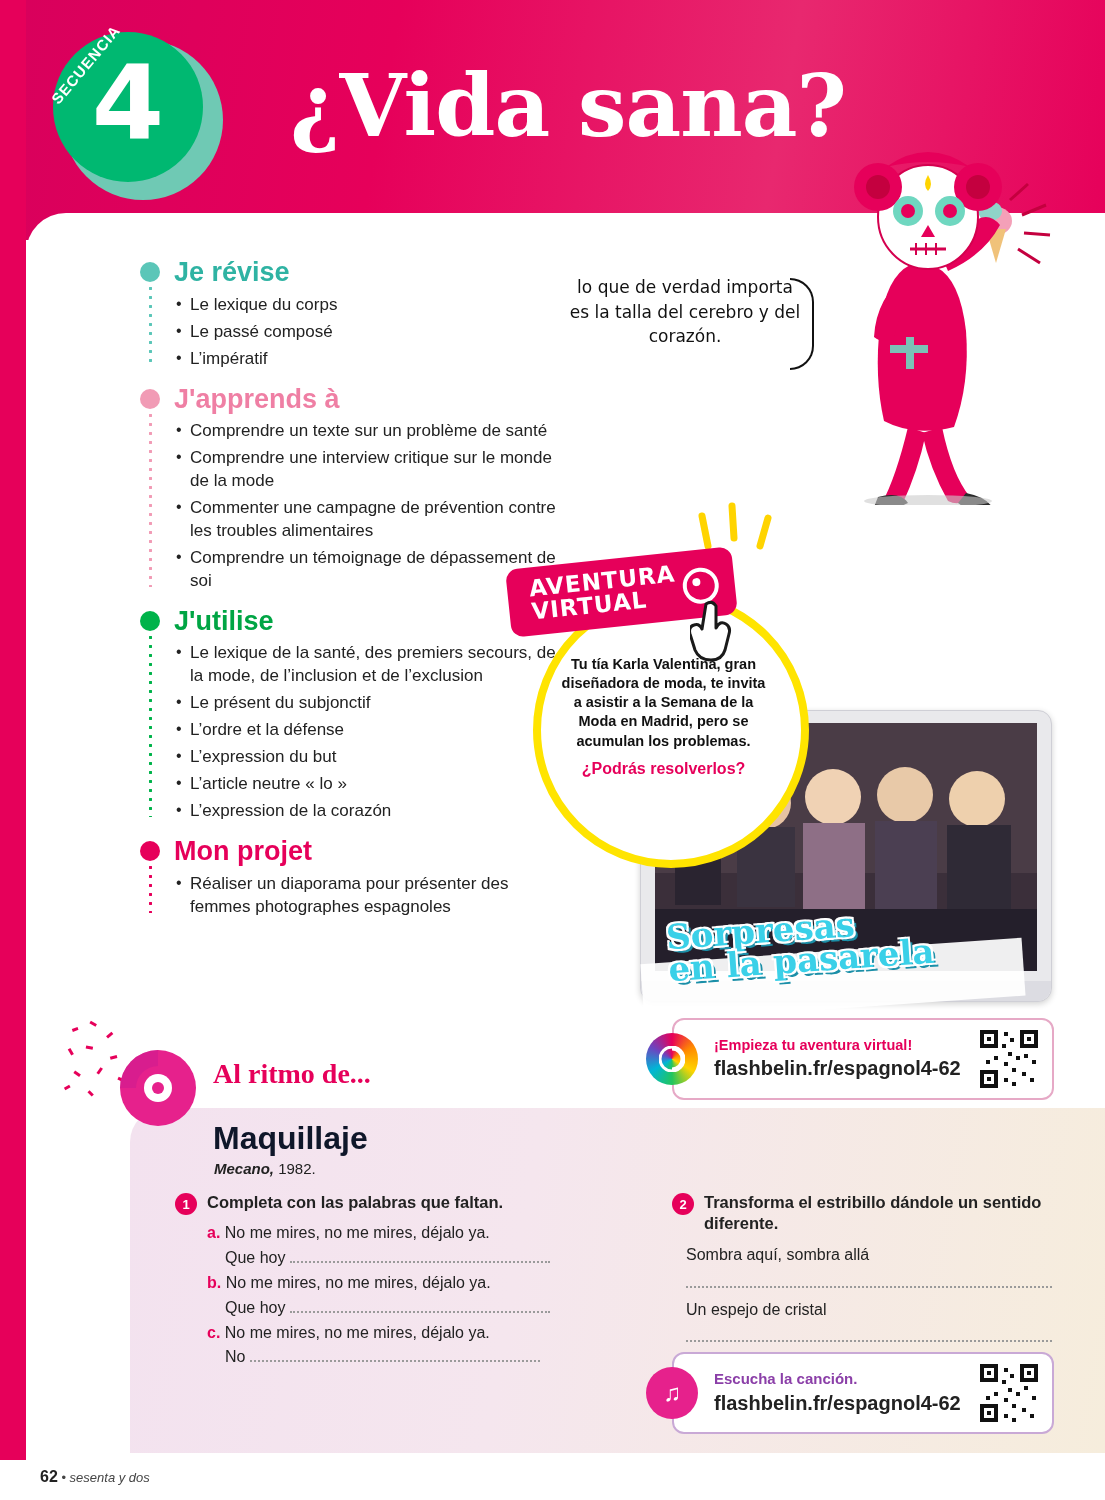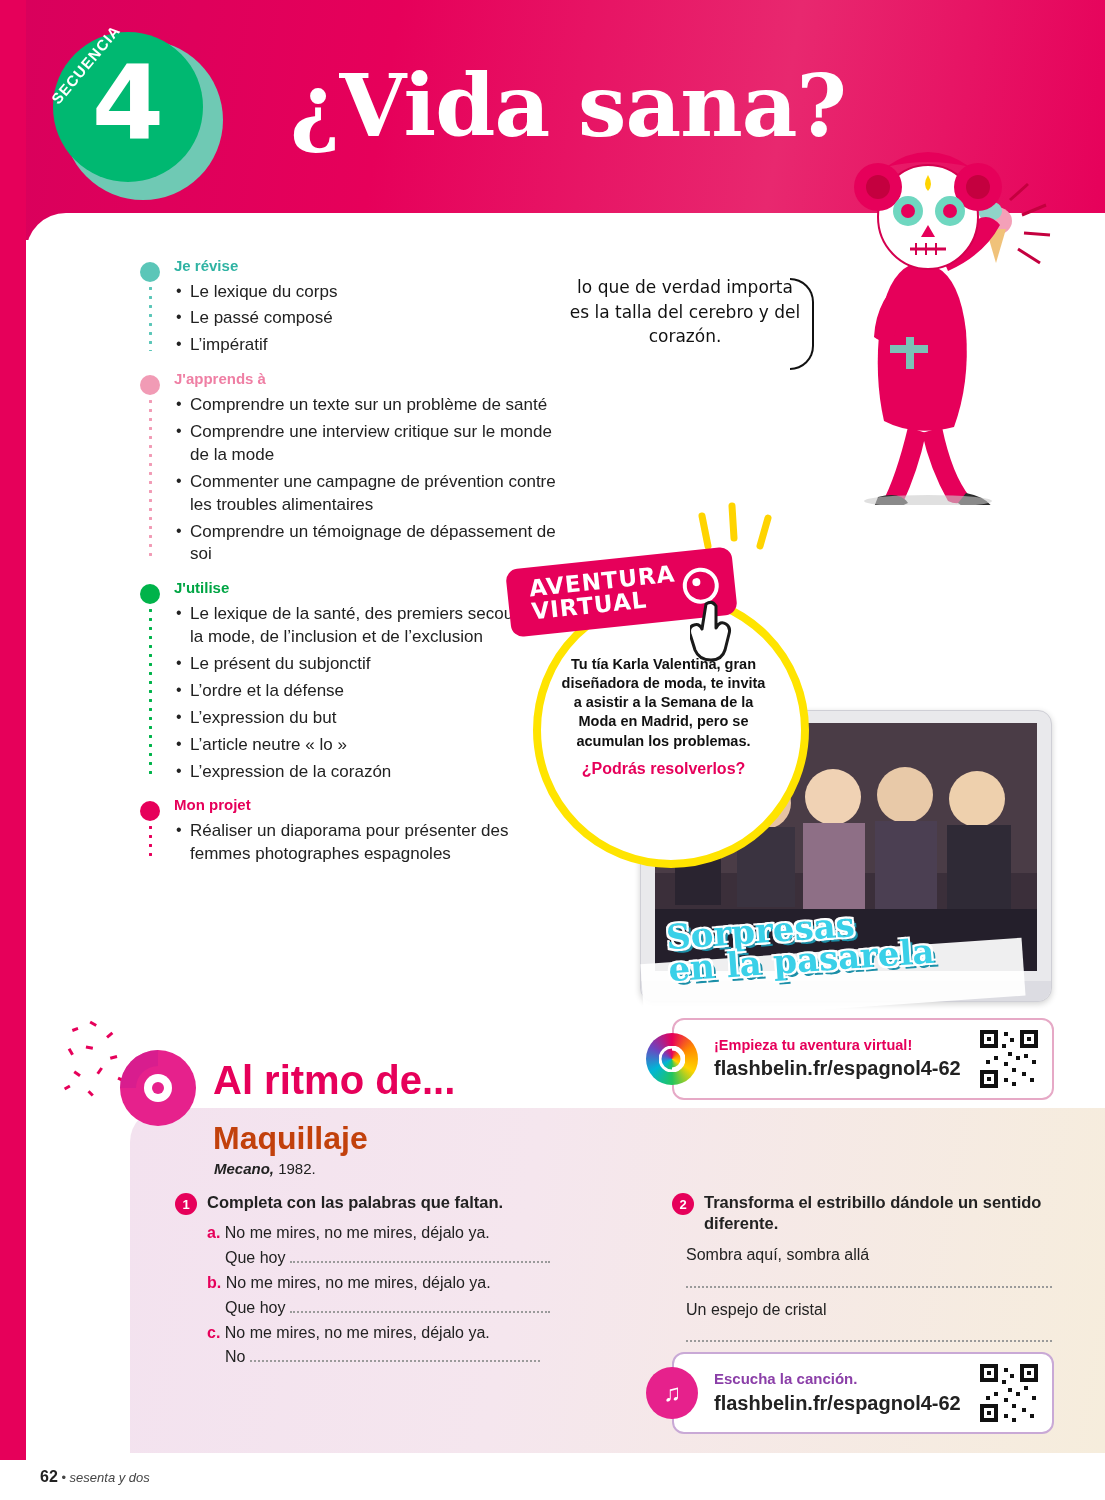--- a/index.html
+++ b/index.html
@@ -67,21 +67,21 @@
     position:absolute;left:790px;top:278px;width:22px;height:88px;z-index:10;
     border-right:2px solid #111;border-top:2px solid #111;border-bottom:2px solid #111;
     border-radius:0 40px 40px 0;
   }
   
   .sections{position:absolute;left:140px;top:258px;width:430px;z-index:6;}
   .sec{margin-bottom:14px;position:relative;padding-left:34px;}
   .sec-bullet{
     position:absolute;left:0;top:4px;width:20px;height:20px;border-radius:50%;
   }
-  .sec-title{font-size:15px;font-weight:bold;line-height:1.1;margin-bottom:6px;}
+  .sec-title{font-size:27px;font-weight:bold;line-height:1.1;margin-bottom:6px;}
   .sec ul{list-style:none;margin:0;padding:0 0 0 2px;}
   .sec li{
     font-size:17px;line-height:1.35;color:#222;margin-bottom:4px;
     padding-left:14px;position:relative;
   }
   .sec li:before{
     content:"•";position:absolute;left:0;top:-1px;color:#222;font-size:16px;
   }
   .dots-rail{
     position:absolute;left:9px;top:26px;bottom:6px;width:3px;
@@ -149,31 +149,31 @@
   .qr-ico.rainbow{background:conic-gradient(#e6005a,#ff8a00,#ffd400,#22c55e,#00b6d6,#6b46c1,#e6005a);}
   .qr-ico.music{background:#e6218c;}
   .qr-txt{flex:1;padding-left:16px;font-size:14.5px;line-height:1.35;}
   .qr-txt .t1{color:#e6005a;font-weight:bold;}
   .qr-txt .t2{color:#8b3fa8;font-weight:bold;font-size:15px;}
   .qr-txt .lnk{color:#222;font-weight:bold;font-size:20px;}
   .qr-img{width:62px;height:62px;margin-right:12px;}
   
   .ritmo-title{
     position:absolute;left:213px;top:1058px;z-index:8;
-    color:#e6005a;font-family:Liberation Sans, sans-serif;font-weight:bold;font-size:40px;
+    color:#e6005a;font-family:Liberation Serif, serif;font-weight:bold;font-size:28px;
   }
   .disc{position:absolute;left:70px;top:1030px;width:130px;height:110px;z-index:8;}
   .song-panel{
     position:absolute;left:130px;top:1108px;width:975px;height:345px;z-index:5;
     background:linear-gradient(100deg,#f3e2ef 0%,#f5e6ee 40%,#f6eddc 100%);
     border-top-left-radius:34px;
   }
   .song-title{
     position:absolute;left:213px;top:1120px;z-index:8;
-    font-size:32px;font-weight:bold;color:#c2410c;
+    font-size:32px;font-weight:bold;color:#0f172a;
   }
   .song-artist{position:absolute;left:214px;top:1160px;z-index:8;font-size:15px;color:#222;}
   .song-artist b{font-style:italic;}
   .ex{position:absolute;z-index:8;}
   .ex.e1{left:175px;top:1192px;width:420px;}
   .ex.e2{left:672px;top:1192px;width:380px;}
   .ex-num{
     width:22px;height:22px;border-radius:50%;background:#e6005a;color:#fff;
     display:inline-flex;align-items:center;justify-content:center;font-size:13px;font-weight:bold;
     position:absolute;left:0;top:1px;

